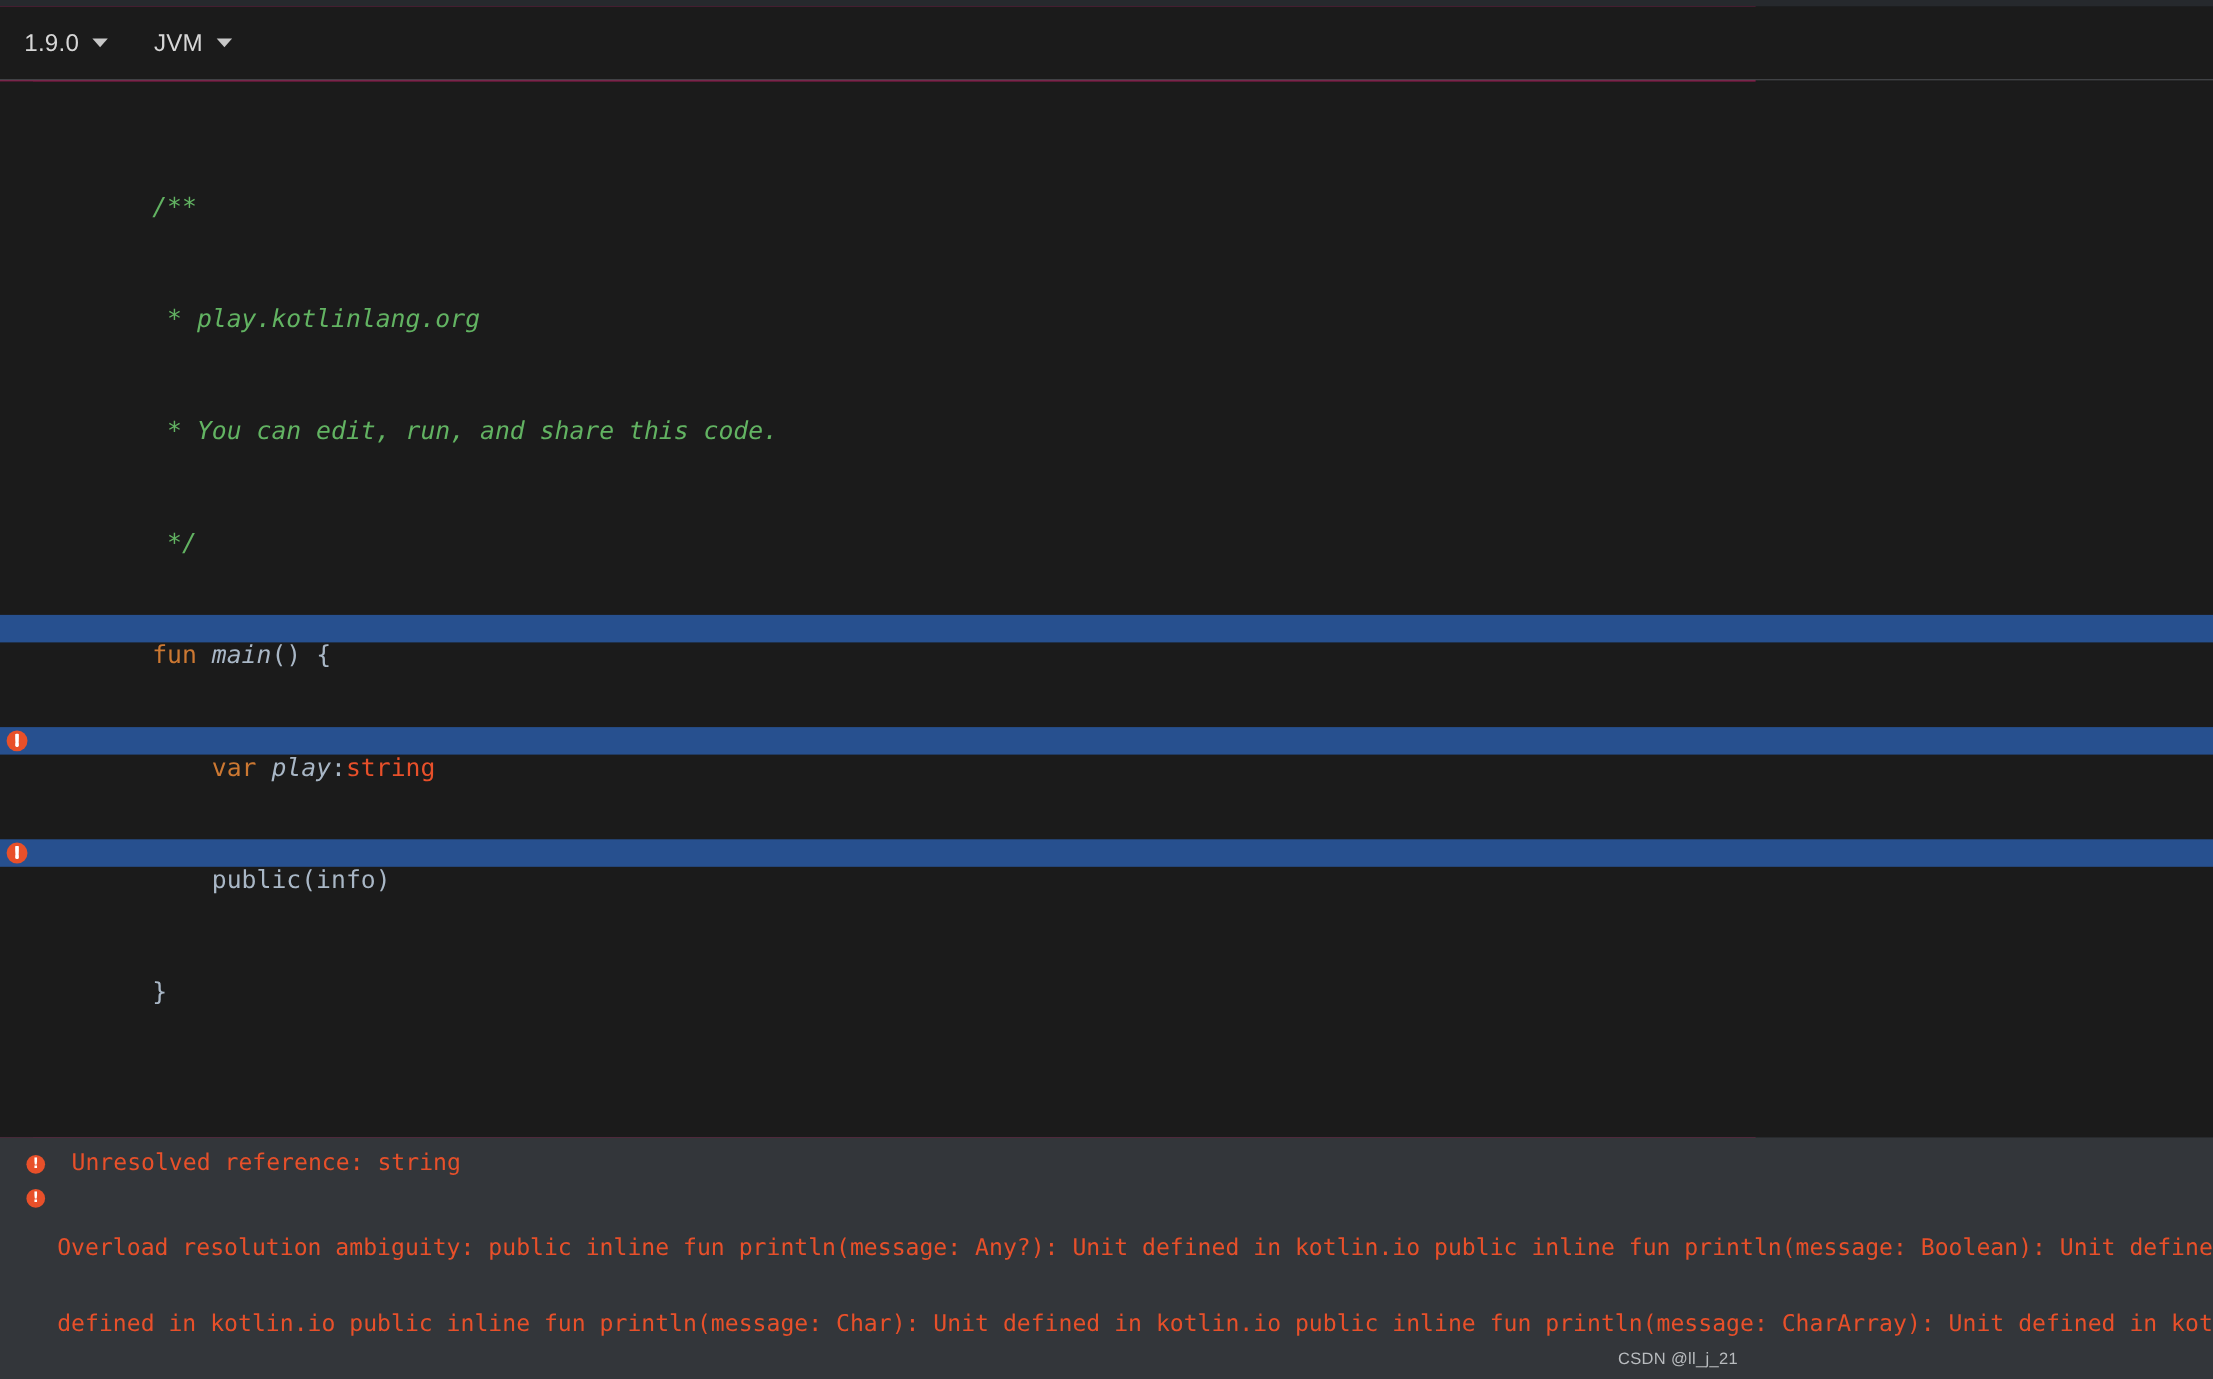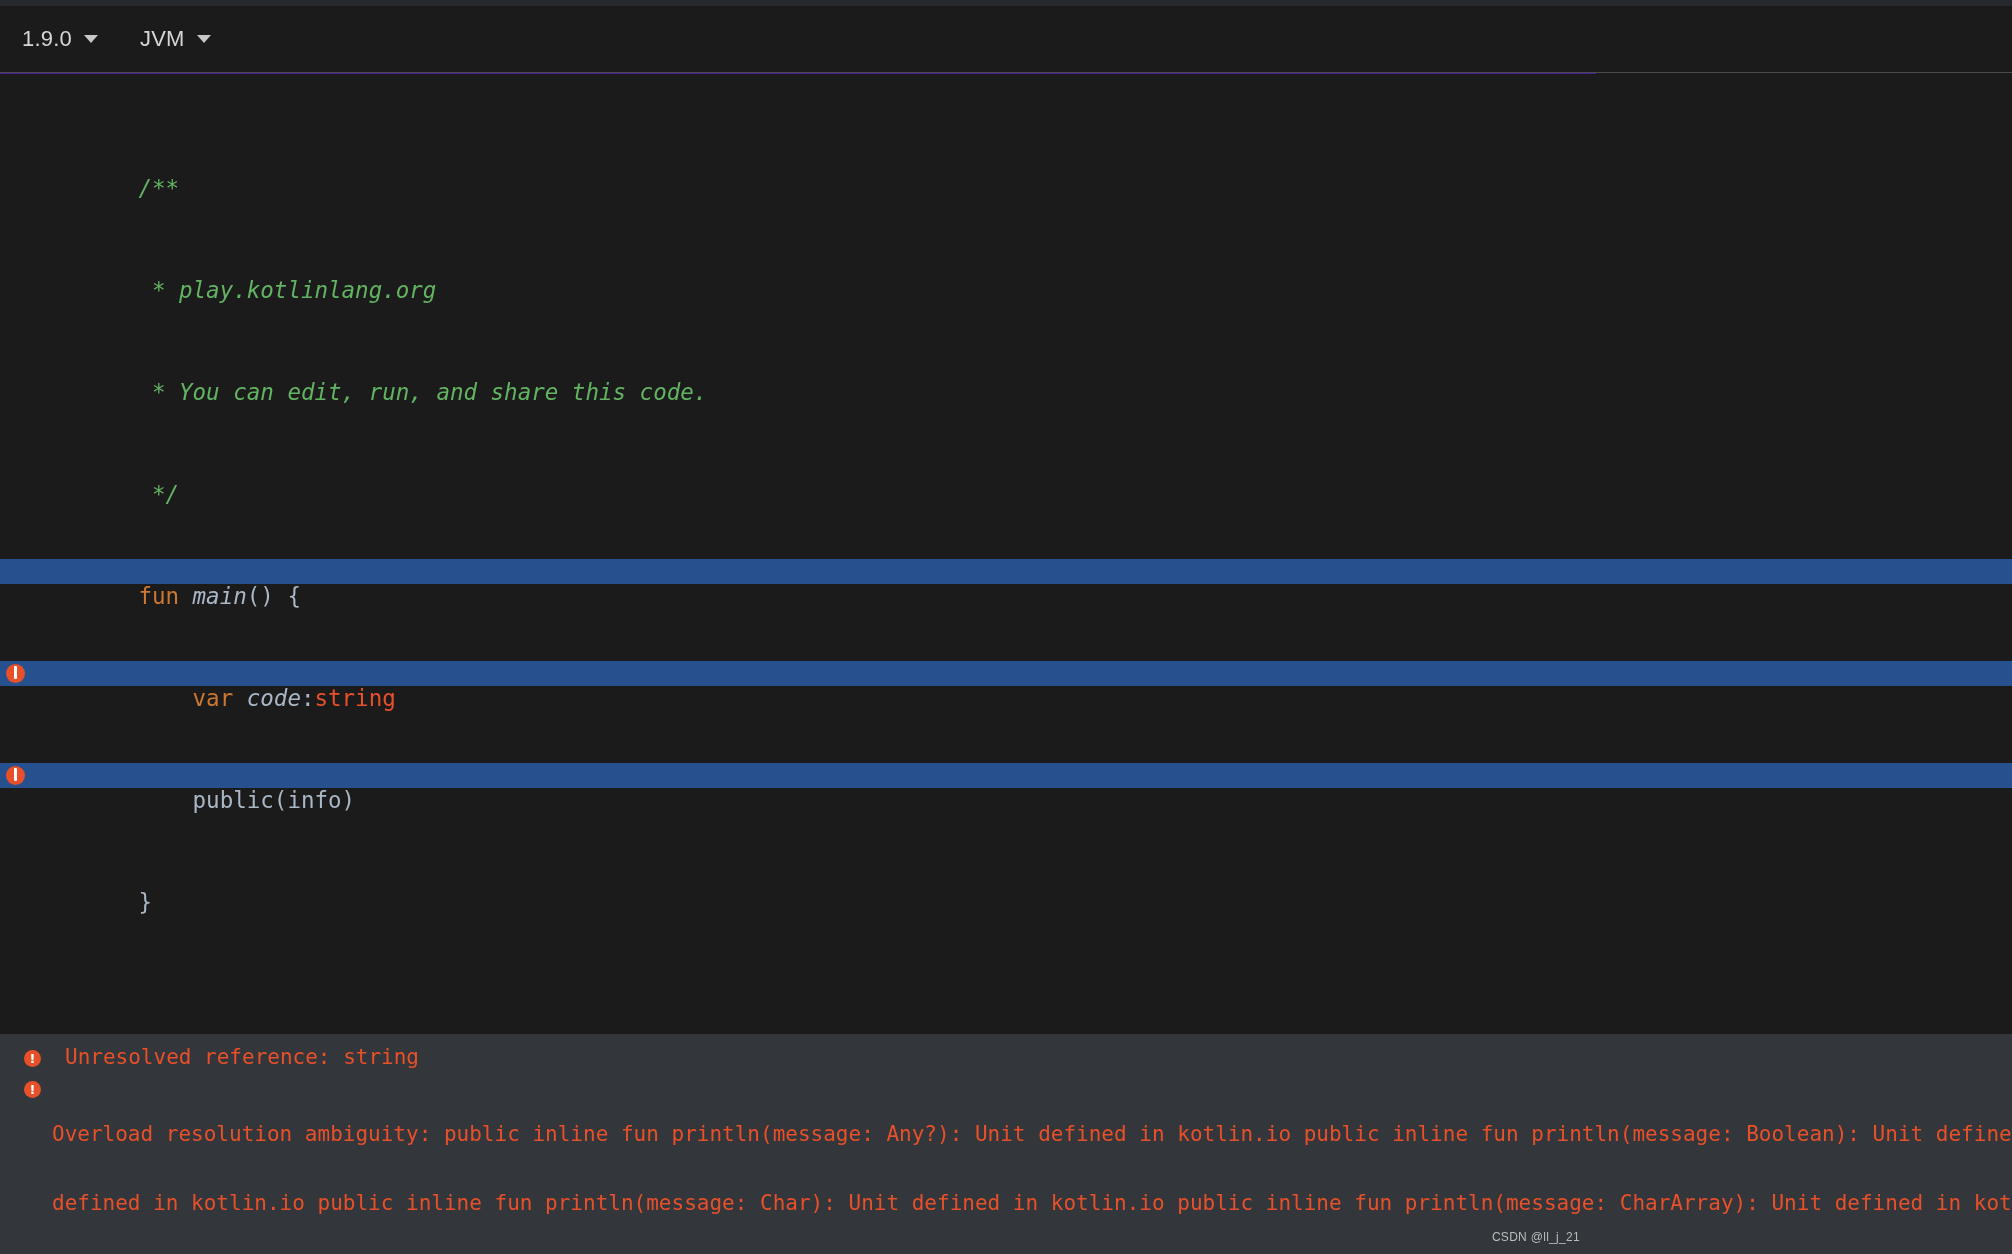--- a/index.html
+++ b/index.html
@@ -9,21 +9,21 @@
     height: 1254px;
     overflow: hidden;
     background: #1b1b1b;
     font-family: "Liberation Sans", sans-serif;
   }
 
   #app {
     position: relative;
     width: 1596px;
     height: 1254px;
-    background: #4c1d95;
+    background: #be185d;
   }
 
   
   .top-strip {
     position: absolute;
     top: 0; left: 0;
     width: 2012px;
     height: 6px;
     background: #26292d;
   }
@@ -225,21 +225,21 @@
 
   .row1 { margin-top: 12px; }
   .row1 .prob-text { margin-left: 24px; }
 
   
   .watermark {
     position: absolute;
     right: 16px;
     bottom: 10px;
     color: #b9bcbf;
-    font-size: 12px;
+    font-size: 15px;
     font-family: "Liberation Sans", sans-serif;
     letter-spacing: 0.3px;
   }
 </style>
 </head>
 <body>
 
 <div id="app">
 
   <div class="top-strip"></div>
@@ -277,21 +277,21 @@
 
       <div class="line">
         <span class="tok-comment"> */</span>
       </div>
 
       <div class="line sel">
         <span class="tok-kw">fun</span><span class="tok-plain"> </span><span class="tok-fn">main</span><span class="tok-brace">() {</span>
       </div>
 
       <div class="line sel">
-        <span class="err-marker"><span class="bang">!</span></span><span class="tok-plain">    </span><span class="tok-kw">var</span><span class="tok-plain"> </span><span class="tok-fn">code</span><span class="tok-plain">:</span><span class="tok-err">string</span>
+        <span class="err-marker"><span class="bang">!</span></span><span class="tok-plain">    </span><span class="tok-kw">var</span><span class="tok-plain"> </span><span class="tok-fn">play</span><span class="tok-plain">:</span><span class="tok-err">string</span>
       </div>
 
       <div class="line sel">
         <span class="err-marker"><span class="bang">!</span></span><span class="tok-plain">    </span><span class="tok-plain">public(info)</span>
       </div>
 
       <div class="line">
         <span class="tok-brace">}</span>
       </div>
 

